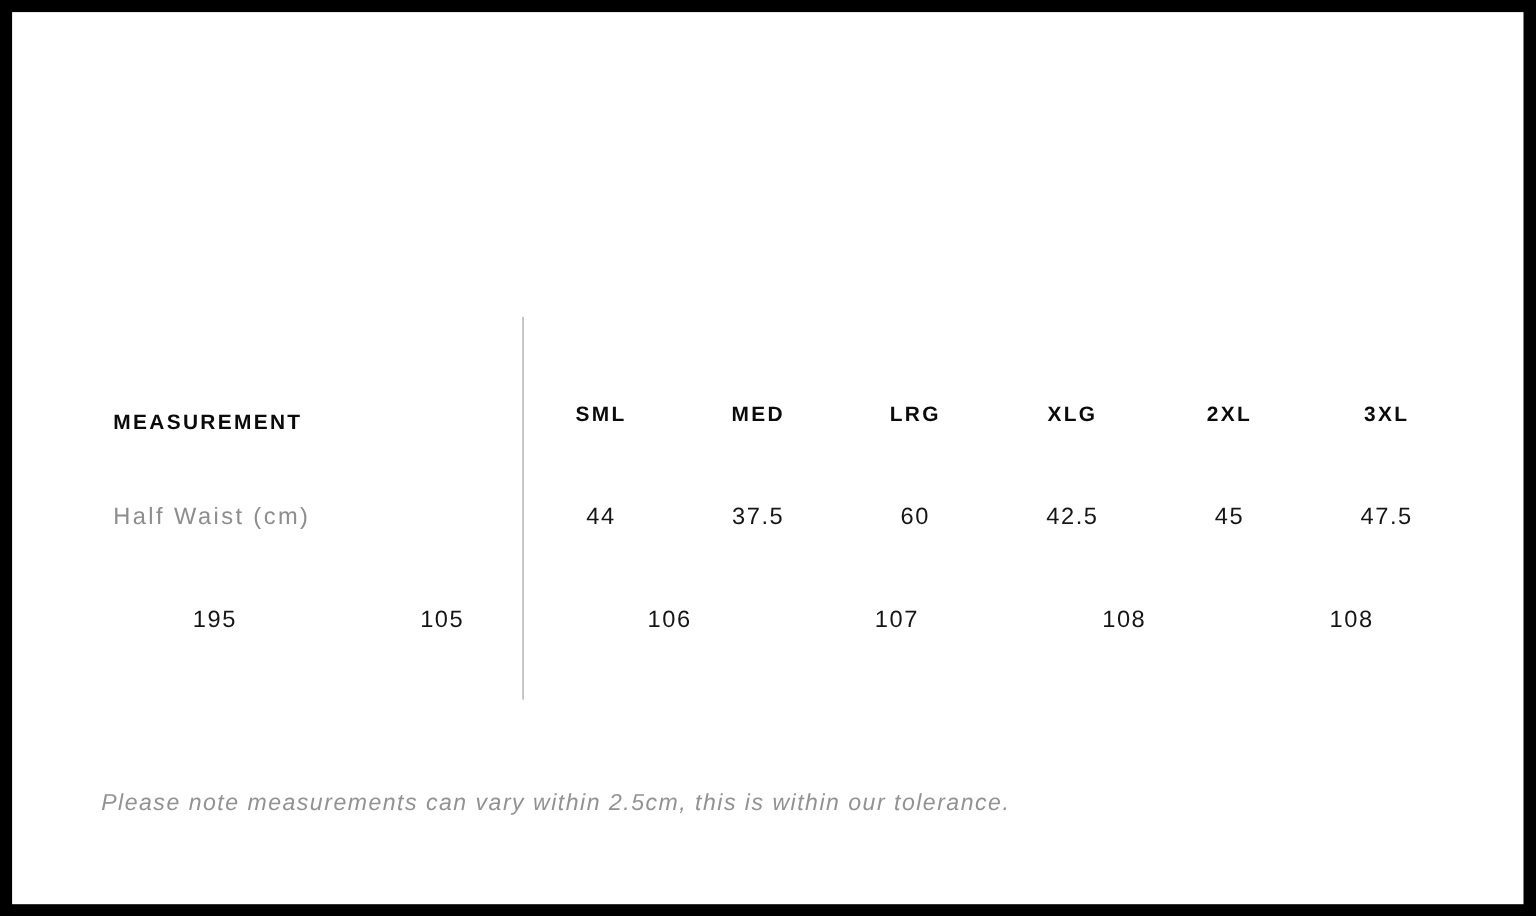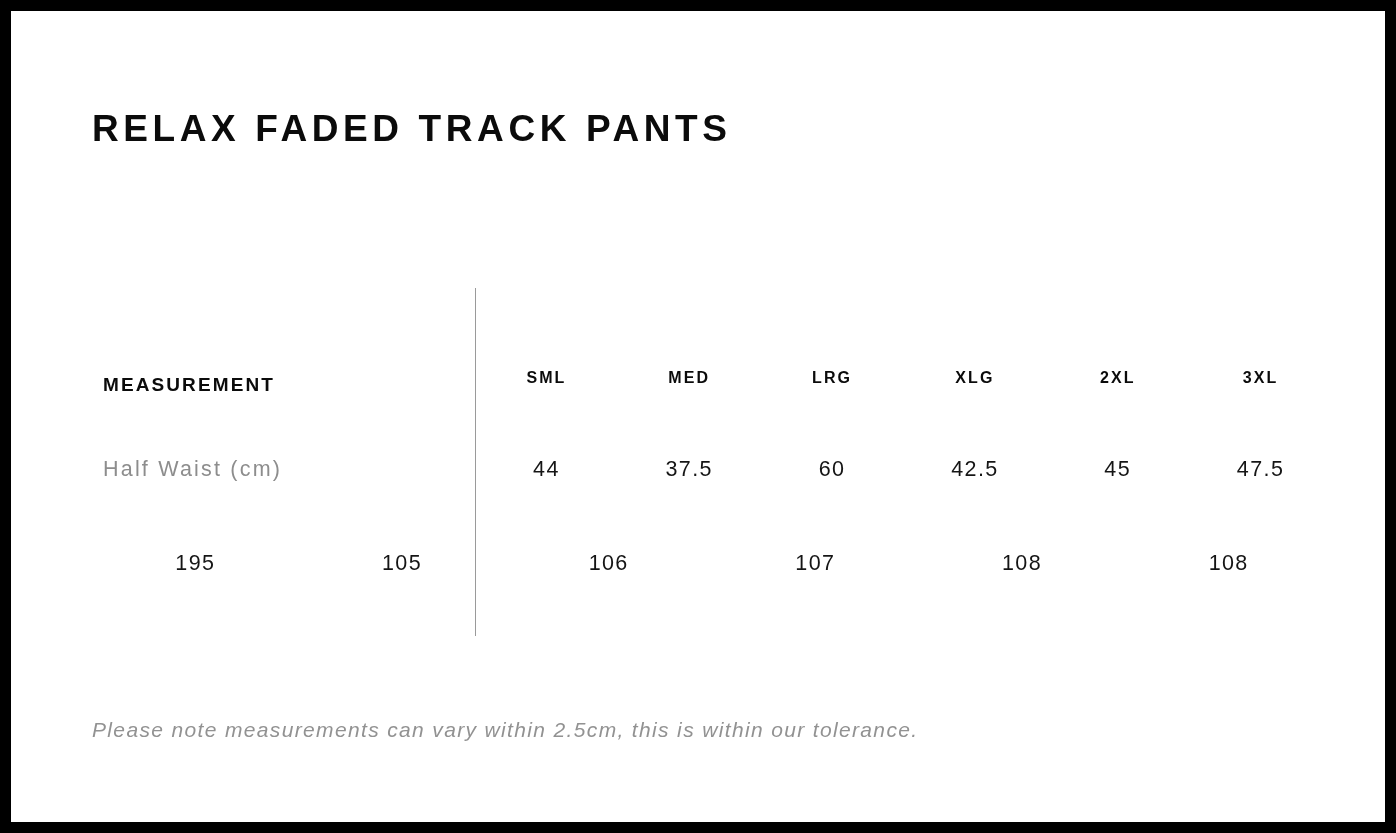--- a/index.html
+++ b/index.html
@@ -107,21 +107,21 @@
 
   
   .header-row .cell-label {
     font-size: 19px;
     font-weight: 700;
     letter-spacing: 2.1px;
     color: #0b0b0b;
     margin-top: 13px;
   }
   .header-row .cell-val {
-    font-size: 16px;
+    font-size: 19px;
     font-weight: 700;
     letter-spacing: 2.1px;
     color: #0b0b0b;
   }
 
   
   .data-row .cell-label {
     font-size: 21.5px;
     font-weight: 400;
     letter-spacing: 2.2px;
@@ -147,21 +147,20 @@
     white-space: nowrap;
   }
 </style>
 </head>
 <body>
 
 <div class="screen">
   <div class="frame-inner">
     <div class="content">
 
-      <div class="chart-title">RELAX FADED TRACK PANTS</div>
 
       <div class="size-table">
 
         <div class="divider"></div>
 
         <div class="rowset">
 
           <div class="trow header-row">
             <div class="cell-label">MEASUREMENT</div>
             <div class="cell-val">SML</div>

